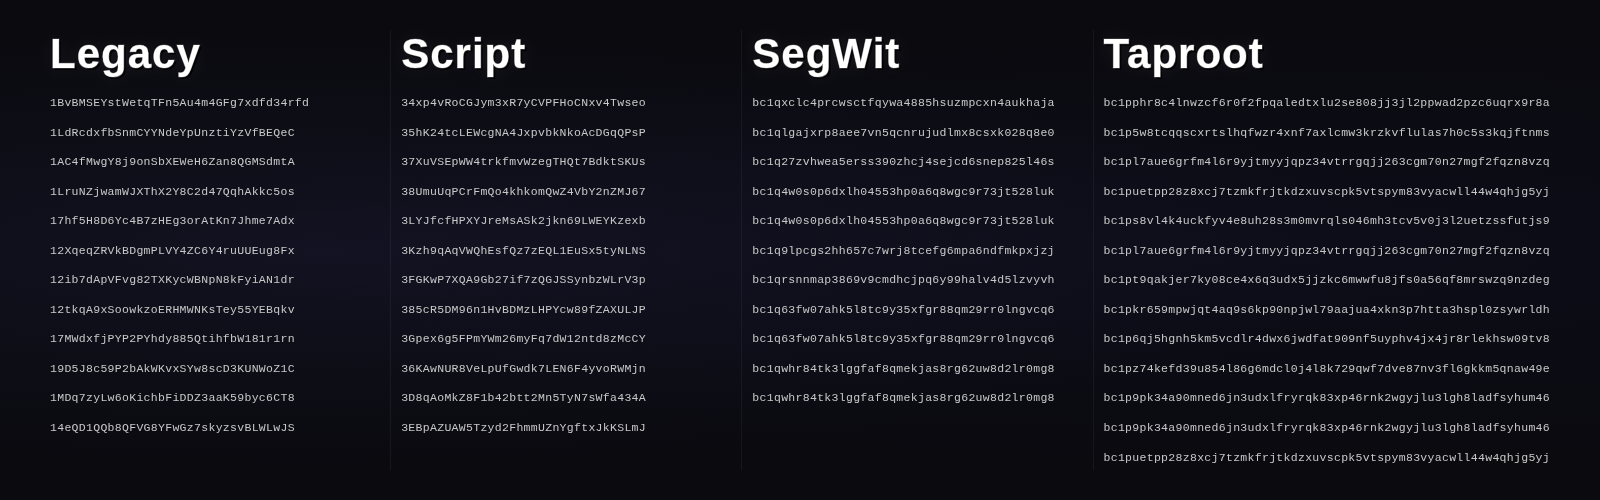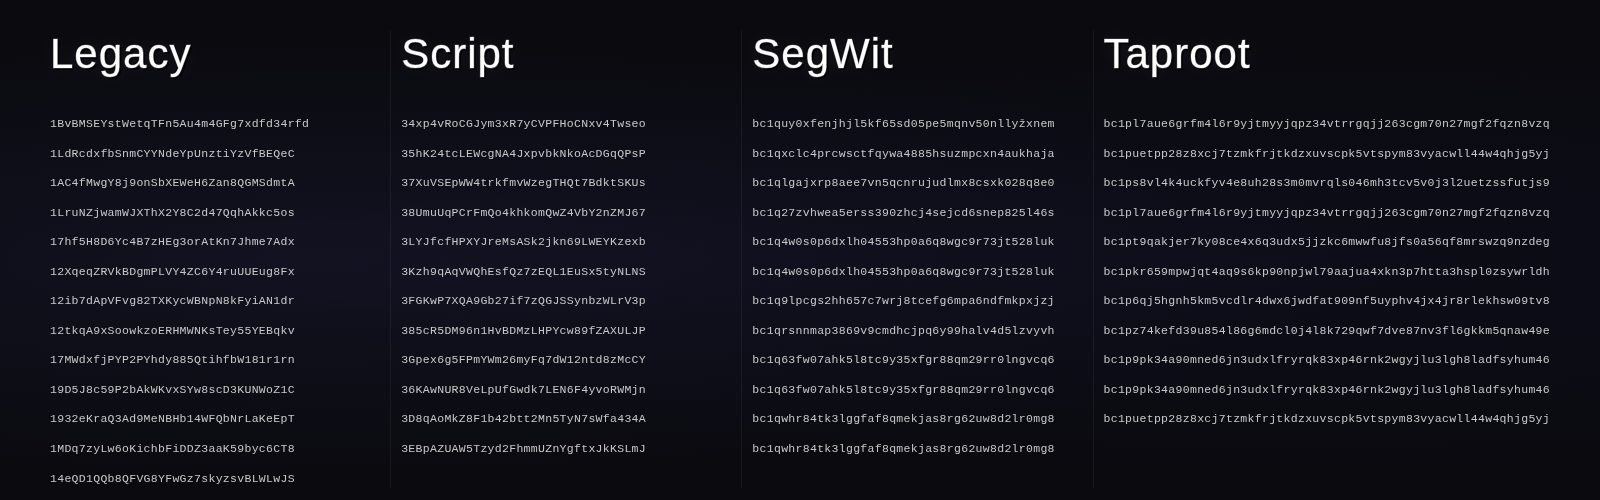--- a/index.html
+++ b/index.html
@@ -30,29 +30,29 @@
       flex: 1;
       padding: 0 10px;
       border-right: 1px solid rgba(255,255,255,0.05);
     }
     .column:last-child {
       border-right: none;
     }
 
     .column-title {
       font-size: 42px;
-      font-weight: 400;
+      font-weight: 700;
       font-family: 'Arial Black', 'Arial', sans-serif;
       color: #ffffff;
       text-shadow:
         2px 2px 0 rgba(0,0,0,0.8),
         -1px -1px 0 rgba(0,0,0,0.5),
         0 0 20px rgba(255,255,255,0.1);
       letter-spacing: 1px;
-      margin-bottom: 36px;
+      margin-bottom: 15px;
       
       -webkit-text-stroke: 1px rgba(255,255,255,0.3);
     }
 
     .address-list {
       list-style: none;
       display: flex;
       flex-direction: column;
       gap: 10px;
     }
@@ -78,21 +78,20 @@
         <li class="address-item">1BvBMSEYstWetqTFn5Au4m4GFg7xdfd34rfd</li>
         <li class="address-item">1LdRcdxfbSnmCYYNdeYpUnztiYzVfBEQeC</li>
         <li class="address-item">1AC4fMwgY8j9onSbXEWeH6Zan8QGMSdmtA</li>
         <li class="address-item">1LruNZjwamWJXThX2Y8C2d47QqhAkkc5os</li>
         <li class="address-item">17hf5H8D6Yc4B7zHEg3orAtKn7Jhme7Adx</li>
         <li class="address-item">12XqeqZRVkBDgmPLVY4ZC6Y4ruUUEug8Fx</li>
         <li class="address-item">12ib7dApVFvg82TXKycWBNpN8kFyiAN1dr</li>
         <li class="address-item">12tkqA9xSoowkzoERHMWNKsTey55YEBqkv</li>
         <li class="address-item">17MWdxfjPYP2PYhdy885QtihfbW181r1rn</li>
         <li class="address-item">19D5J8c59P2bAkWKvxSYw8scD3KUNWoZ1C</li>
-        <li class="address-item">1932eKraQ3Ad9MeNBHb14WFQbNrLaKeEpT</li>
         <li class="address-item">1MDq7zyLw6oKichbFiDDZ3aaK59byc6CT8</li>
         <li class="address-item">14eQD1QQb8QFVG8YFwGz7skyzsvBLWLwJS</li>
       </ul>
     </div>
     <div class="column">
       <div class="column-title">Script</div>
       <ul class="address-list">
         <li class="address-item">34xp4vRoCGJym3xR7yCVPFHoCNxv4Twseo</li>
         <li class="address-item">35hK24tcLEWcgNA4JxpvbkNkoAcDGqQPsP</li>
         <li class="address-item">37XuVSEpWW4trkfmvWzegTHQt7BdktSKUs</li>
@@ -103,37 +102,38 @@
         <li class="address-item">385cR5DM96n1HvBDMzLHPYcw89fZAXULJP</li>
         <li class="address-item">3Gpex6g5FPmYWm26myFq7dW12ntd8zMcCY</li>
         <li class="address-item">36KAwNUR8VeLpUfGwdk7LEN6F4yvoRWMjn</li>
         <li class="address-item">3D8qAoMkZ8F1b42btt2Mn5TyN7sWfa434A</li>
         <li class="address-item">3EBpAZUAW5Tzyd2FhmmUZnYgftxJkKSLmJ</li>
       </ul>
     </div>
     <div class="column">
       <div class="column-title">SegWit</div>
       <ul class="address-list">
-        <li class="address-item">bc1quy0xfenjhjl5kf65sd05pe5mqnv50nllyžxnem</li>
         <li class="address-item">bc1qxclc4prcwsctfqywa4885hsuzmpcxn4aukhaja</li>
         <li class="address-item">bc1qlgajxrp8aee7vn5qcnrujudlmx8csxk028q8e0</li>
         <li class="address-item">bc1q27zvhwea5erss390zhcj4sejcd6snep825l46s</li>
         <li class="address-item">bc1q4w0s0p6dxlh04553hp0a6q8wgc9r73jt528luk</li>
         <li class="address-item">bc1q4w0s0p6dxlh04553hp0a6q8wgc9r73jt528luk</li>
         <li class="address-item">bc1q9lpcgs2hh657c7wrj8tcefg6mpa6ndfmkpxjzj</li>
         <li class="address-item">bc1qrsnnmap3869v9cmdhcjpq6y99halv4d5lzvyvh</li>
         <li class="address-item">bc1q63fw07ahk5l8tc9y35xfgr88qm29rr0lngvcq6</li>
         <li class="address-item">bc1q63fw07ahk5l8tc9y35xfgr88qm29rr0lngvcq6</li>
         <li class="address-item">bc1qwhr84tk3lggfaf8qmekjas8rg62uw8d2lr0mg8</li>
         <li class="address-item">bc1qwhr84tk3lggfaf8qmekjas8rg62uw8d2lr0mg8</li>
       </ul>
     </div>
     <div class="column">
       <div class="column-title">Taproot</div>
       <ul class="address-list">
+        <li class="address-item">bc1pphr8c4lnwzcf6r0f2fpqaledtxlu2se808jj3jl2ppwad2pzc6uqrx9r8a</li>
+        <li class="address-item">bc1p5w8tcqqscxrtslhqfwzr4xnf7axlcmw3krzkvflulas7h0c5s3kqjftnms</li>
         <li class="address-item">bc1pl7aue6grfm4l6r9yjtmyyjqpz34vtrrgqjj263cgm70n27mgf2fqzn8vzq</li>
         <li class="address-item">bc1puetpp28z8xcj7tzmkfrjtkdzxuvscpk5vtspym83vyacwll44w4qhjg5yj</li>
         <li class="address-item">bc1ps8vl4k4uckfyv4e8uh28s3m0mvrqls046mh3tcv5v0j3l2uetzssfutjs9</li>
         <li class="address-item">bc1pl7aue6grfm4l6r9yjtmyyjqpz34vtrrgqjj263cgm70n27mgf2fqzn8vzq</li>
         <li class="address-item">bc1pt9qakjer7ky08ce4x6q3udx5jjzkc6mwwfu8jfs0a56qf8mrswzq9nzdeg</li>
         <li class="address-item">bc1pkr659mpwjqt4aq9s6kp90npjwl79aajua4xkn3p7htta3hspl0zsywrldh</li>
         <li class="address-item">bc1p6qj5hgnh5km5vcdlr4dwx6jwdfat909nf5uyphv4jx4jr8rlekhsw09tv8</li>
         <li class="address-item">bc1pz74kefd39u854l86g6mdcl0j4l8k729qwf7dve87nv3fl6gkkm5qnaw49e</li>
         <li class="address-item">bc1p9pk34a90mned6jn3udxlfryrqk83xp46rnk2wgyjlu3lgh8ladfsyhum46</li>
         <li class="address-item">bc1p9pk34a90mned6jn3udxlfryrqk83xp46rnk2wgyjlu3lgh8ladfsyhum46</li>

